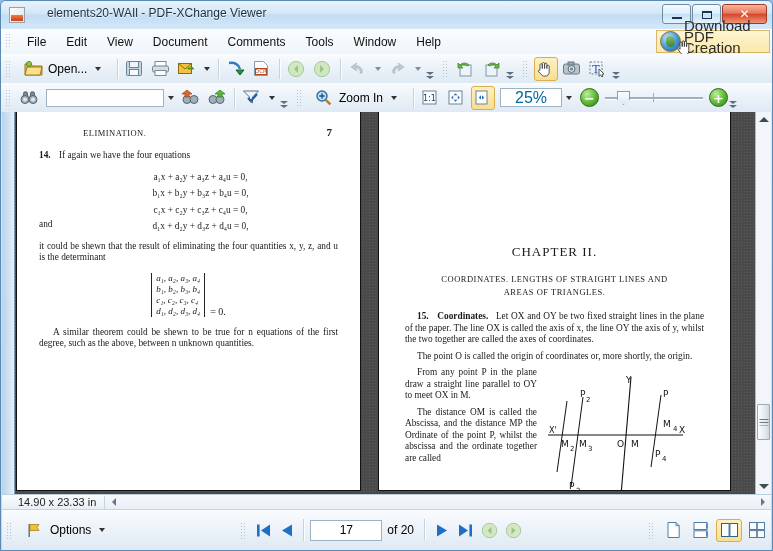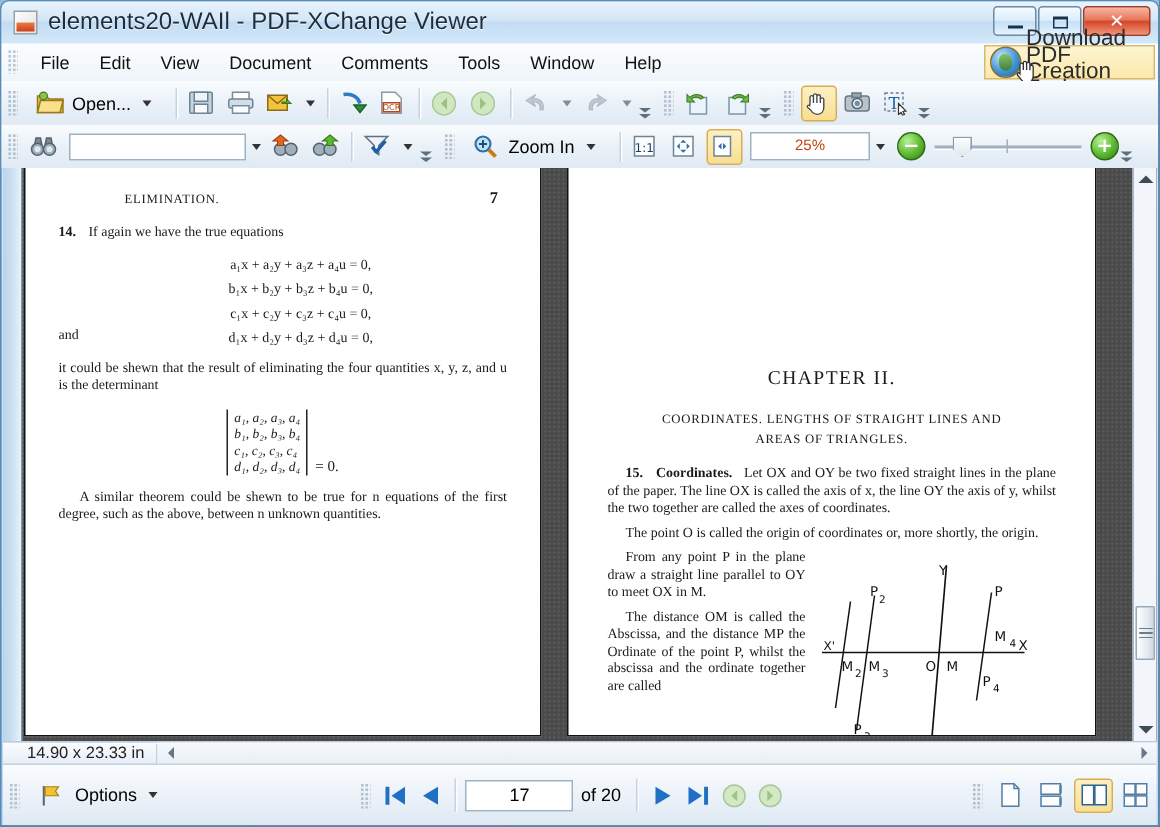--- a/index.html
+++ b/index.html
@@ -24,21 +24,21 @@
   .title-icon{
     position:absolute;left:8px;top:6px;width:16px;height:16px;
     background:linear-gradient(135deg,#fdfdfd 0%,#e2e2e2 100%);
     border:1px solid #9aa0a6;box-sizing:border-box;
   }
   .title-icon:after{
     content:"";position:absolute;left:1px;top:7px;width:12px;height:6px;
     background:linear-gradient(to bottom,#ef7b45,#c9401a);
   }
   .title-text{
-    position:absolute;left:31px;top:5px;font-size:16px;color:#1b2d3e;
+    position:absolute;left:46px;top:5px;font-size:12px;color:#1b2d3e;
     text-shadow:0 1px 0 rgba(255,255,255,.8);white-space:nowrap;
   }
   .winbtns{position:absolute;right:5px;top:3px;height:21px;display:flex;gap:1px;}
   .wb{
     width:29px;height:20px;border:1px solid #6f8ca5;border-radius:3px;
     background:linear-gradient(to bottom,#f4fbff 0%,#dceefb 48%,#c5e0f3 52%,#e4f3ff 100%);
     position:relative;box-sizing:border-box;
   }
   .wb.close{
     width:45px;
@@ -125,23 +125,23 @@
     border-left:4px solid transparent;border-right:4px solid transparent;
     border-top:3px solid #5d6e7c;
   }
   .dblcaret:before{top:4px;}
   .dblcaret:after{top:8px;}
   .findbox{
     width:118px;height:18px;background:#fff;border:1px solid #9eb2c4;box-sizing:border-box;
     margin-left:4px;flex:0 0 auto;
   }
   .zoombox{
-    width:80px;height:19px;background:#fff;border:1px solid #9eb2c4;box-sizing:border-box;
-    display:flex;align-items:center;justify-content:center;font-size:10px;margin-left:4px;
-    flex:0 0 auto;color:#c2410c;
+    width:62px;height:19px;background:#fff;border:1px solid #9eb2c4;box-sizing:border-box;
+    display:flex;align-items:center;justify-content:center;font-size:16px;margin-left:4px;
+    flex:0 0 auto;color:#0369a1;
   }
   .circbtn{width:17px;height:17px;border-radius:50%;flex:0 0 auto;position:relative;}
   .circbtn.green{
     background:radial-gradient(circle at 35% 30%,#b9f09a 0%,#5cb82e 55%,#2f7d16 100%);
     border:1px solid #2c6b14;
   }
   .circbtn .pm{position:absolute;left:50%;top:50%;transform:translate(-50%,-50%);
     color:#fff;font-size:13px;font-weight:bold;line-height:1;font-family:"DejaVu Sans",sans-serif;}
   .slider{width:98px;height:17px;position:relative;flex:0 0 auto;margin:0 6px;}
   .slider .track{position:absolute;left:0;top:8px;width:100%;height:2px;
@@ -549,21 +549,21 @@
 
     <div class="page left">
       <div style="padding:16px 22px 0 22px;">
         <div style="display:flex;justify-content:space-between;align-items:baseline;padding:0 6px 0 44px;text-align:center;">
           <span class="hdr">ELIMINATION.</span>
           <span style="font-size:11px;font-weight:bold;">7</span>
         </div>
 
         <div class="ptxt" style="margin-top:12px;">
           <span class="bld">14.</span>
-          <span style="margin-left:6px;">If again we have the true equations</span>
+          <span style="margin-left:6px;">If again we have the four equations</span>
         </div>
 
         <div style="position:relative;margin-top:7px;">
           <span class="ptxt" style="position:absolute;left:0;top:50px;">and</span>
           <div class="ctr ptxt" style="line-height:16.5px;padding-left:24px;">
             <div>a₁x + a₂y + a₃z + a₄u = 0,</div>
             <div>b₁x + b₂y + b₃z + b₄u = 0,</div>
             <div>c₁x + c₂y + c₃z + c₄u = 0,</div>
             <div>d₁x + d₂y + d₃z + d₄u = 0,</div>
           </div>

